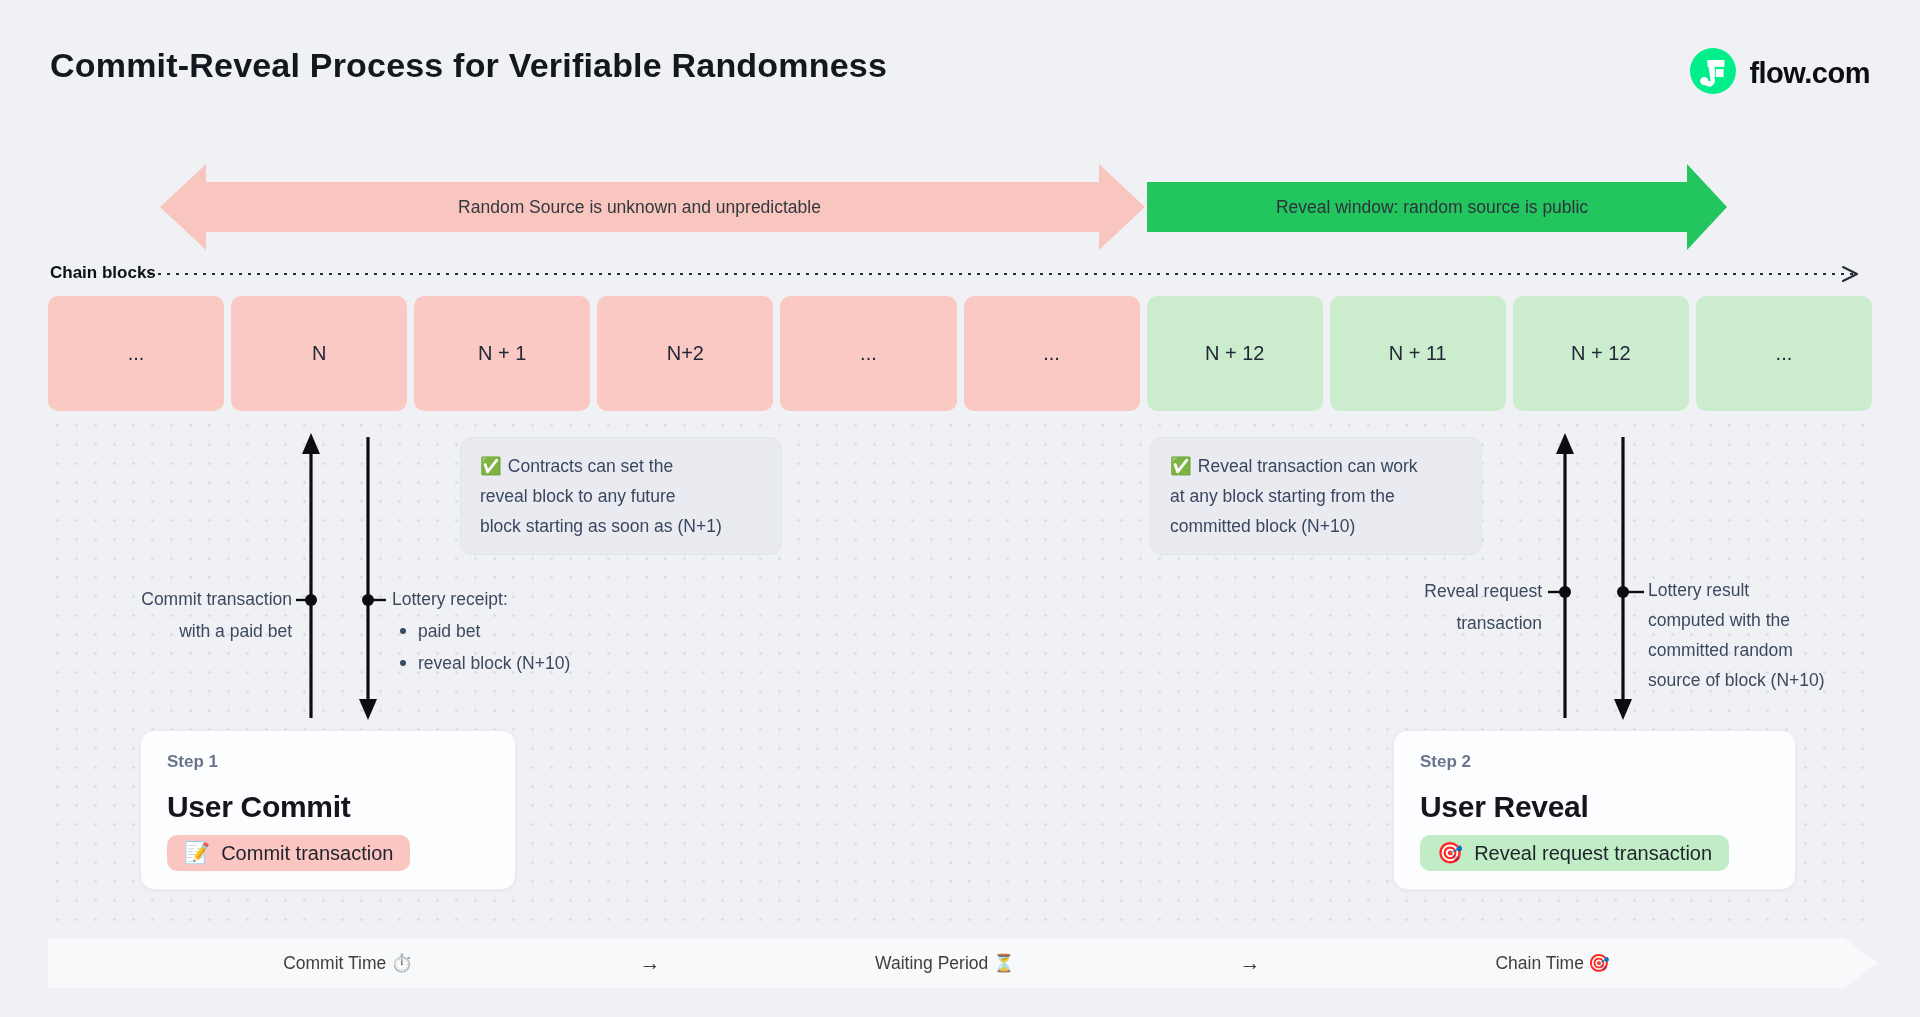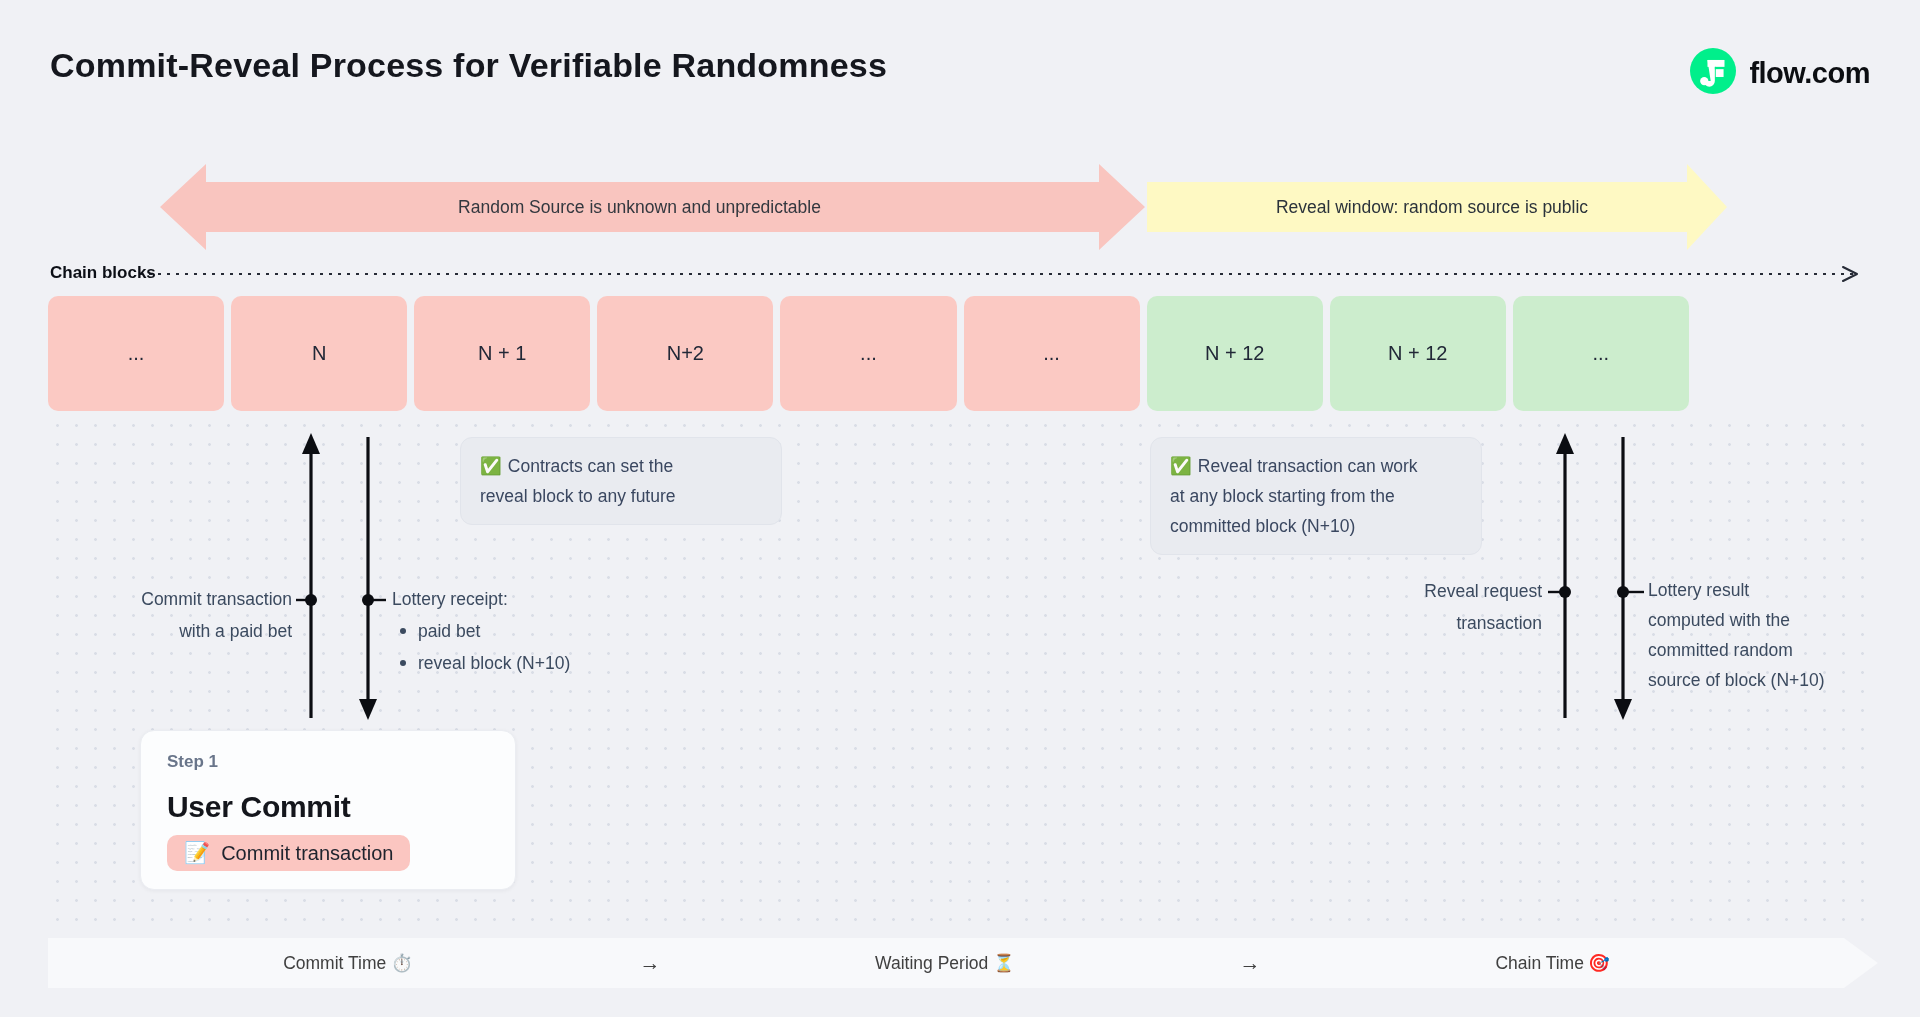--- a/index.html
+++ b/index.html
@@ -43,21 +43,21 @@
     font-size: 17.5px; font-weight: 500;
   }
   .banner-commit {
     left: 160px; width: 985px;
     background: #f9c5bf; color: #33383f;
     clip-path: polygon(0 50%, 46px 0, 46px 21%, calc(100% - 46px) 21%, calc(100% - 46px) 0,
                        100% 50%, calc(100% - 46px) 100%, calc(100% - 46px) 79%, 46px 79%, 46px 100%);
   }
   .banner-reveal {
     left: 1147px; width: 580px;
-    background: #fef9c3; color: #2b333b;
+    background: #22c55e; color: #2b333b;
     clip-path: polygon(0 21%, calc(100% - 40px) 21%, calc(100% - 40px) 0, 100% 50%,
                        calc(100% - 40px) 100%, calc(100% - 40px) 79%, 0 79%);
   }
   .banner-commit .banner-label { margin-left: -26px; }
   .banner-reveal .banner-label { margin-right: 10px; }
 
   
   .chain-label {
     position: absolute; left: 50px; top: 263px;
     font-size: 17px; font-weight: 700; color: #0c0f16; z-index: 3;
@@ -179,20 +179,21 @@
   <div class="chain-label">Chain blocks</div>
 
   <div class="blocks">
     <div class="block commit">...</div>
     <div class="block commit">N</div>
     <div class="block commit">N + 1</div>
     <div class="block commit">N+2</div>
     <div class="block commit">...</div>
     <div class="block commit">...</div>
     <div class="block reveal">N + 12</div>
+    <div class="block reveal">N + 11</div>
     <div class="block reveal">N + 12</div>
     <div class="block reveal">...</div>
   </div>
 
   <svg class="overlay" width="1920" height="1017" viewBox="0 0 1920 1017">
 
     <line x1="140" y1="274" x2="1854" y2="274" stroke="#262b36" stroke-width="2" stroke-dasharray="3 6"></line>
     <path d="M1843 267 L1857 274 L1843 281" fill="none" stroke="#262b36" stroke-width="2" stroke-linejoin="round" stroke-linecap="round"></path>
 
     <g stroke="#0b0d12" stroke-width="3.2" fill="#0b0d12">
@@ -215,20 +216,21 @@
       <line x1="1548" y1="592" x2="1565" y2="592" stroke-width="2.4"></line>
       <line x1="1623" y1="592" x2="1644" y2="592" stroke-width="2.4"></line>
     </g>
   </svg>
 
   <div class="note note-commit">
     <div>
       <span class="emoji">✅</span><span>Contracts can set the</span>
     </div>
     <div>reveal block to any future</div>
+    <div>block starting as soon as (N+1)</div>
   </div>
 
   <div class="note note-reveal">
     <div>
       <span class="emoji">✅</span><span>Reveal transaction can work</span>
     </div>
     <div>at any block starting from the</div>
     <div>committed block (N+10)</div>
   </div>
 
@@ -259,20 +261,28 @@
 
   <div class="card card-step1">
     <div class="kicker">Step 1</div>
     <div class="card-title">User Commit</div>
     <div class="pill pill-commit">
       <span class="emoji">📝</span>
       <span>Commit transaction</span>
     </div>
   </div>
 
+  <div class="card card-step2">
+    <div class="kicker">Step 2</div>
+    <div class="card-title">User Reveal</div>
+    <div class="pill pill-reveal">
+      <span class="emoji">🎯</span>
+      <span>Reveal request transaction</span>
+    </div>
+  </div>
 
   <div class="timeline">
     <div class="tl-item" style="left:300px">
       <span>Commit Time</span>
       <span class="emoji">⏱️</span>
     </div>
     <div class="tl-item tl-arrow" style="left:602px">→</div>
     <div class="tl-item" style="left:897px">
       <span>Waiting Period</span>
       <span class="emoji">⏳</span>

